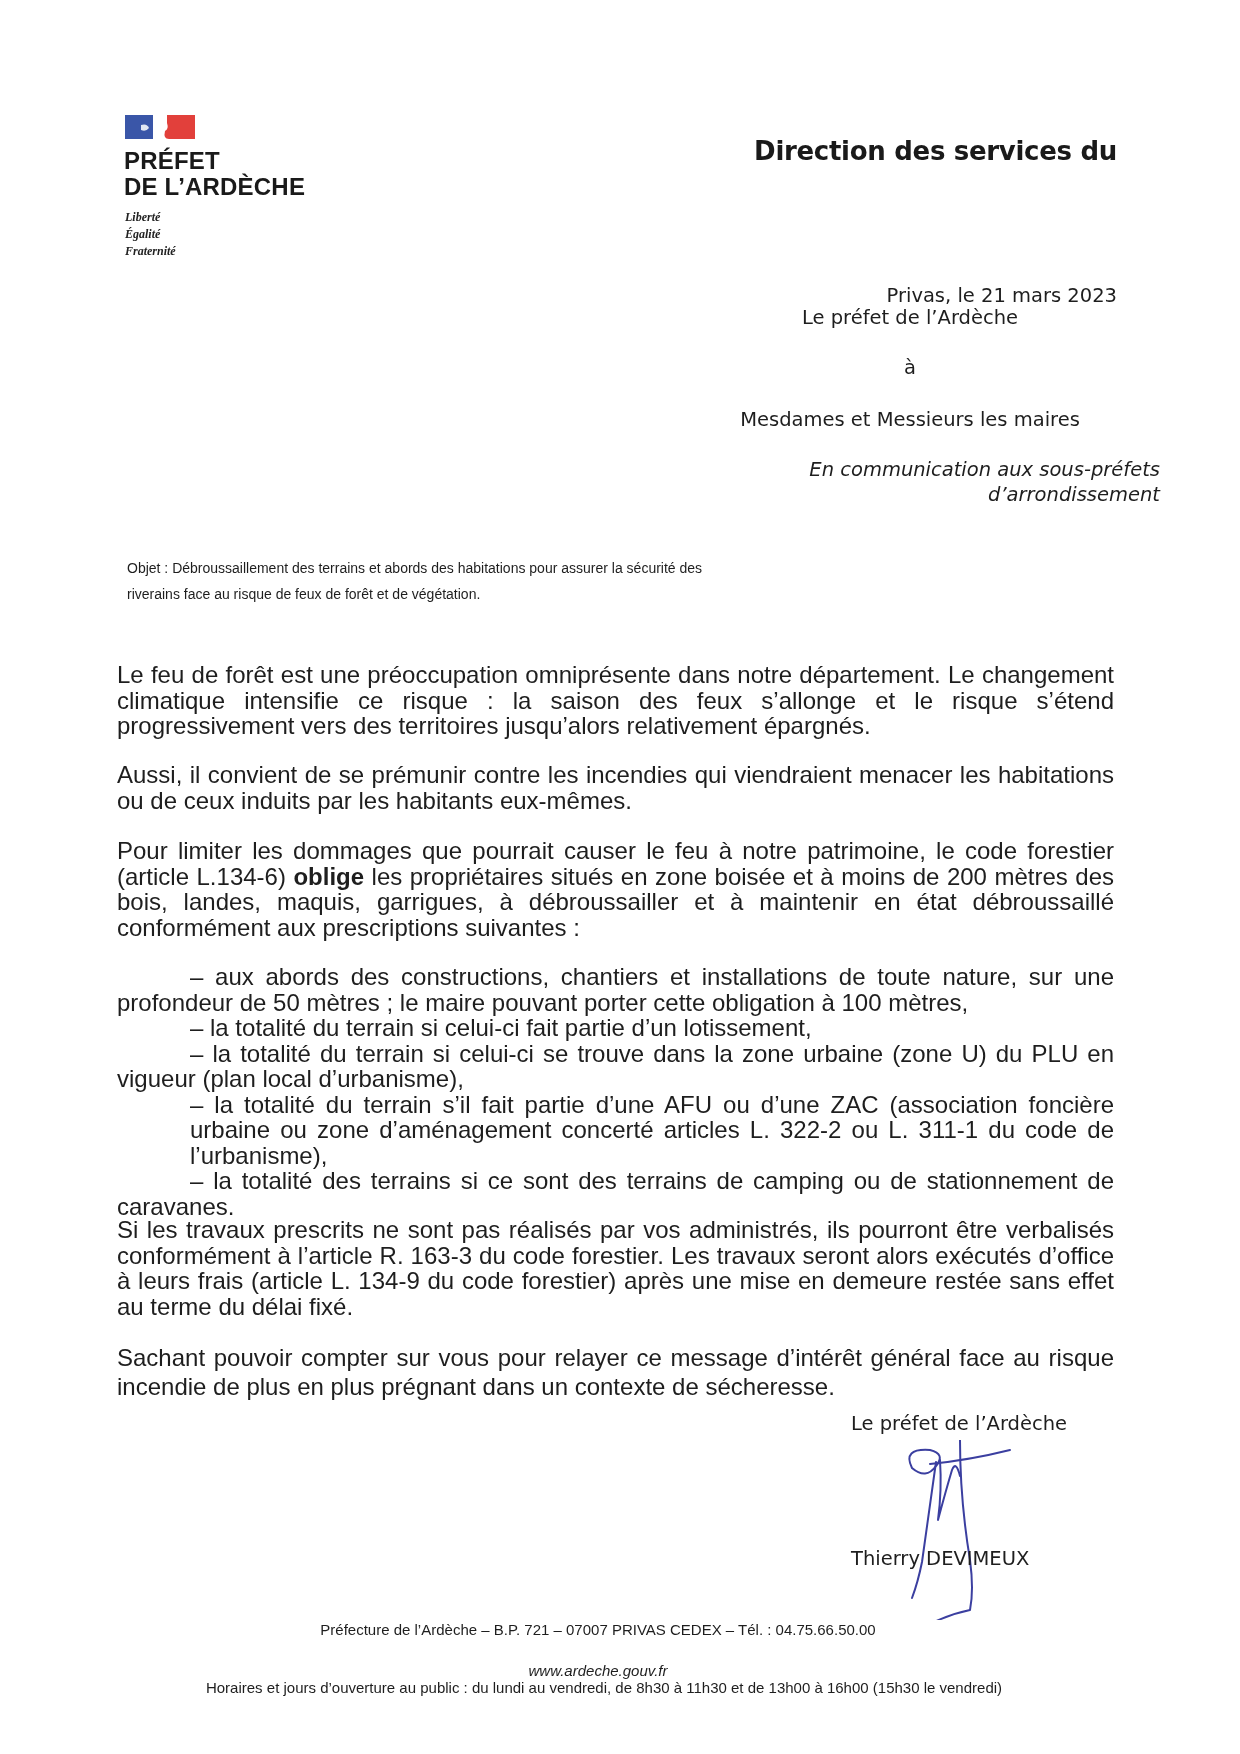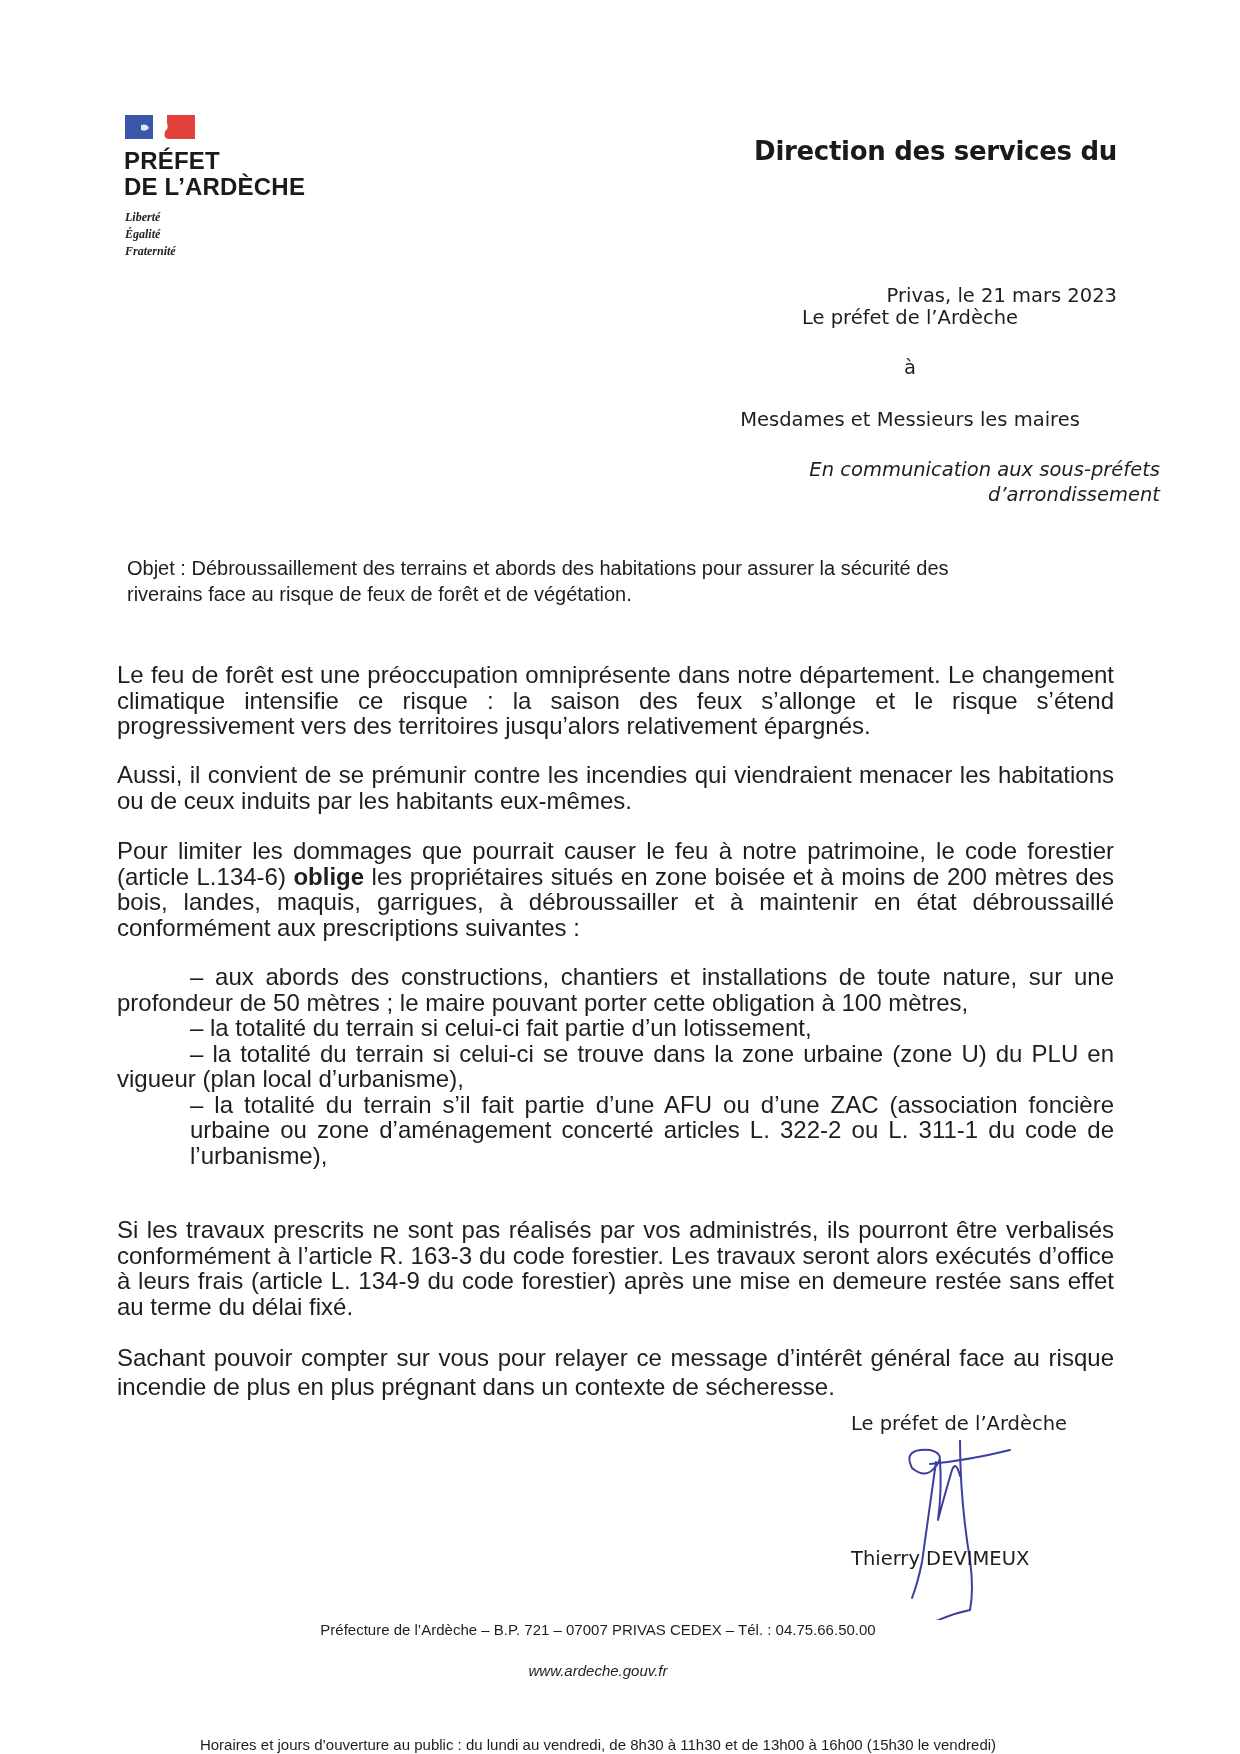--- a/index.html
+++ b/index.html
@@ -20,21 +20,21 @@
   .date-line { right: 123px; top: 284px; font-size: 19.5px; color: #1e1e1e; }
 
   .addr { left: 680px; width: 486px; text-align: center; font-size: 19.5px; color: #1e1e1e; }
   .addr-from { top: 306px; left: 700px; width: 420px; }
   .addr-a { top: 356px; left: 700px; width: 420px;}
   .addr-to { top: 408px; left: 700px; width: 420px; }
   .addr-cc { top: 457px; left: 680px; width: 480px; font-style: italic; line-height: 25px; text-align: right; }
 
   
   .objet { left: 127px; top: 555px; width: 960px; font-family: "Liberation Sans", sans-serif;
-           font-size: 20px; line-height: 26px; color: #1e1e1e; }
+           font-size: 14px; line-height: 26px; color: #1e1e1e; }
 
   
   .body { left: 117px; width: 997px; font-family: "Liberation Sans", sans-serif; font-size: 24px;
           line-height: 25.5px; color: #1e1e1e; text-align: justify; }
   .body p { margin: 0; }
   .p1 { top: 662px; }
   .p2 { top: 762px; }
   .p3 { top: 838px; }
   .list { top: 964px; }
   .list .li { text-indent: 73px; text-align: justify; }
@@ -45,21 +45,21 @@
 
   
   .sig-title { left: 851px; top: 1412px; font-size: 19.5px; color: #1e1e1e; }
   .sig-name { left: 851px; top: 1547px; font-size: 19.5px; color: #1e1e1e; }
   .signature { left: 900px; top: 1440px; width: 130px; height: 180px; }
 
   
   .footer { left: 0; width: 1196px; text-align: center; font-family: "Liberation Sans", sans-serif;
             font-size: 15px; color: #1e1e1e; }
   .f1 { top: 1621px; }
-  .f2 { top: 1736px; }
+  .f2 { top: 1679px; padding-left: 6px; }
   .f3 { top: 1662px; font-style: italic; }
 </style>
 </head>
 <body>
 
 <svg class="abs flag" viewBox="0 0 70 24">
   <rect x="0" y="0" width="28" height="24" fill="#3a56a8"></rect>
   <path d="M16 10 q6 -2 8 3 q-3 4 -8 2 z" fill="#ffffff" opacity="0.85"></path>
   <path d="M42 0 h28 v24 h-26 q-6 0 -4 -8 q4 -2 2 -8 z" fill="#e2403b"></path>
 </svg>
@@ -97,20 +97,21 @@
   <p>Aussi, il convient de se prémunir contre les incendies qui viendraient menacer les habitations ou de ceux induits par les habitants eux-mêmes.</p>
 </div>
 <div class="abs body p3">
   <p><span>Pour limiter les dommages que pourrait causer le feu à notre patrimoine, le code forestier (article L.134-6) </span><span class="bold">oblige</span><span> les propriétaires situés en zone boisée et à moins de 200 mètres des bois, landes, maquis, garrigues, à débroussailler et à maintenir en état débroussaillé conformément aux prescriptions suivantes :</span></p>
 </div>
 <div class="abs body list">
   <p class="li">– aux abords des constructions, chantiers et installations de toute nature, sur une profondeur de 50 mètres ; le maire pouvant porter cette obligation à 100 mètres,</p>
   <p class="li">– la totalité du terrain si celui-ci fait partie d’un lotissement,</p>
   <p class="li">– la totalité du terrain si celui-ci se trouve dans la zone urbaine (zone U) du PLU en vigueur (plan local d’urbanisme),</p>
   <p class="li li-hang">– la totalité du terrain s’il fait partie d’une AFU ou d’une ZAC (association foncière urbaine ou zone d’aménagement concerté articles L. 322-2 ou L. 311-1 du code de l’urbanisme),</p>
+  <p class="li">– la totalité des terrains si ce sont des terrains de camping ou de stationnement de caravanes.</p>
 </div>
 <div class="abs body p4">
   <p>Si les travaux prescrits ne sont pas réalisés par vos administrés, ils pourront être verbalisés conformément à l’article R. 163-3 du code forestier. Les travaux seront alors exécutés d’office à leurs frais (article L. 134-9 du code forestier) après une mise en demeure restée sans effet au terme du délai fixé.</p>
 </div>
 <div class="abs body p5">
   <p>Sachant pouvoir compter sur vous pour relayer ce message d’intérêt général face au risque incendie de plus en plus prégnant dans un contexte de sécheresse.</p>
 </div>
 
 <div class="abs sig-title">Le préfet de l’Ardèche</div>
 <svg class="abs signature" viewBox="0 0 130 180">

